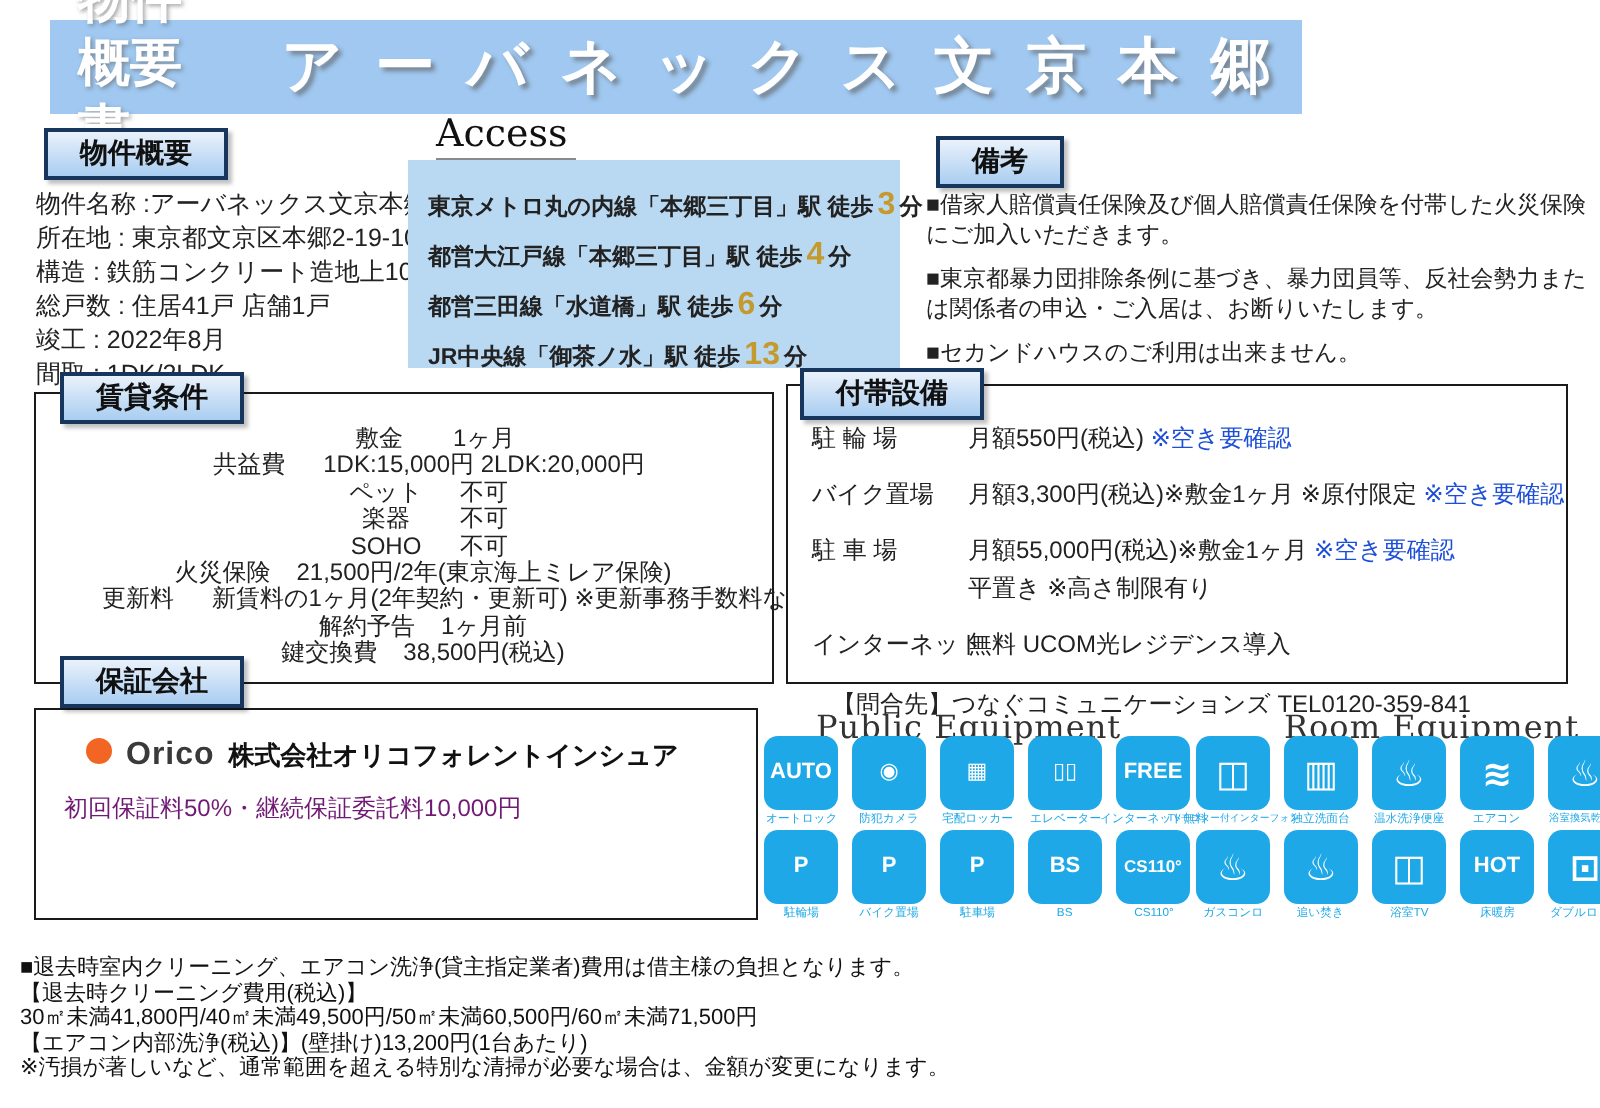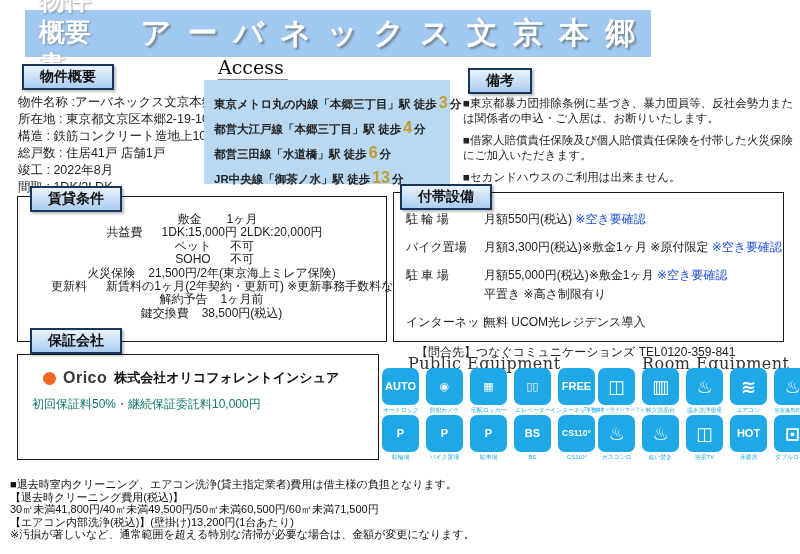--- a/index.html
+++ b/index.html
@@ -54,25 +54,25 @@
   .rent-label{display:inline-block;width:74px;}
 
   .fac-body{padding:18px 6px 0 12px;font-size:12px;color:#222;}
   .fac-row{margin-bottom:11px;white-space:nowrap;}
   .fac-label{display:inline-block;width:78px;}
   .fac-red{color:#1d4ed8;}
   .fac-sub{margin:-9px 0 11px 78px;}
   .fac-inquiry{margin:13px 0 0 10px;}
 
   .guarantor-body{padding:14px 10px 0 14px;}
-  .orico-line{display:flex;align-items:center;gap:7px;padding-left:11px;}
+  .orico-line{display:flex;gap:7px;padding-left:11px;}
   .orico-dot{width:13px;height:13px;border-radius:50%;background:#f26522;flex:0 0 auto;}
   .orico-brand{font-size:16px;font-weight:bold;color:#3a3a3a;letter-spacing:.5px;}
   .orico-name{font-size:13px;font-weight:bold;color:#111;}
-  .guarantor-detail{margin-top:9px;font-size:12px;color:#0f766e;}
+  .guarantor-detail{margin-top:9px;font-size:12px;color:#701a75;}
 
   
   .eq-header{position:absolute;top:354px;font-size:16px;color:#333;letter-spacing:.5px;white-space:nowrap;}
   .eq-header.public{left:408px;}
   .eq-header.room{left:642px;}
   .eq-group{position:absolute;display:flex;gap:5px;}
   .eq-public-r1{left:381px;top:368px;}
   .eq-public-r2{left:381px;top:415px;}
   .eq-room-r1{left:597px;top:368px;}
   .eq-room-r2{left:597px;top:415px;}
@@ -109,31 +109,32 @@
 <div class="access-title serif">Access</div>
 <div class="access-box">
   <div class="access-line"><span>東京メトロ丸の内線「本郷三丁目」駅 徒歩</span><span class="access-min">3</span><span>分</span></div>
   <div class="access-line"><span>都営大江戸線「本郷三丁目」駅 徒歩</span><span class="access-min">4</span><span>分</span></div>
   <div class="access-line"><span>都営三田線「水道橋」駅 徒歩</span><span class="access-min">6</span><span>分</span></div>
   <div class="access-line"><span>JR中央線「御茶ノ水」駅 徒歩</span><span class="access-min">13</span><span>分</span></div>
 </div>
 
 <div class="tab" style="left:468px;top:68px;">備考</div>
 <div class="remarks-body">
+  <p>■借家人賠償責任保険及び個人賠償責任保険を付帯した火災保険にご加入いただきます。</p>
   <p>■東京都暴力団排除条例に基づき、暴力団員等、反社会勢力または関係者の申込・ご入居は、お断りいたします。</p>
-  <p>■借家人賠償責任保険及び個人賠償責任保険を付帯した火災保険にご加入いただきます。</p>
   <p>■セカンドハウスのご利用は出来ません。</p>
 </div>
 
 <div class="tab" style="left:30px;top:186px;">賃貸条件</div>
 <div class="box rental-box">
   <div class="rental-body">
     <div class="rent-row"><span class="rent-label">敷金</span><span>1ヶ月</span></div>
     <div class="rent-row"><span class="rent-label">共益費</span><span>1DK:15,000円  2LDK:20,000円</span></div>
     <div class="rent-row"><span class="rent-label">ペット</span><span>不可</span></div>
+    <div class="rent-row"><span class="rent-label">楽器</span><span>不可</span></div>
     <div class="rent-row"><span class="rent-label">SOHO</span><span>不可</span></div>
     <div class="rent-row"><span class="rent-label">火災保険</span><span>21,500円/2年(東京海上ミレア保険)</span></div>
     <div class="rent-row"><span class="rent-label">更新料</span><span>新賃料の1ヶ月(2年契約・更新可) ※更新事務手数料なし</span></div>
     <div class="rent-row"><span class="rent-label">解約予告</span><span>1ヶ月前</span></div>
     <div class="rent-row"><span class="rent-label">鍵交換費</span><span>38,500円(税込)</span></div>
   </div>
 </div>
 
 <div class="tab" style="left:400px;top:184px;">付帯設備</div>
 <div class="box facilities-box">

